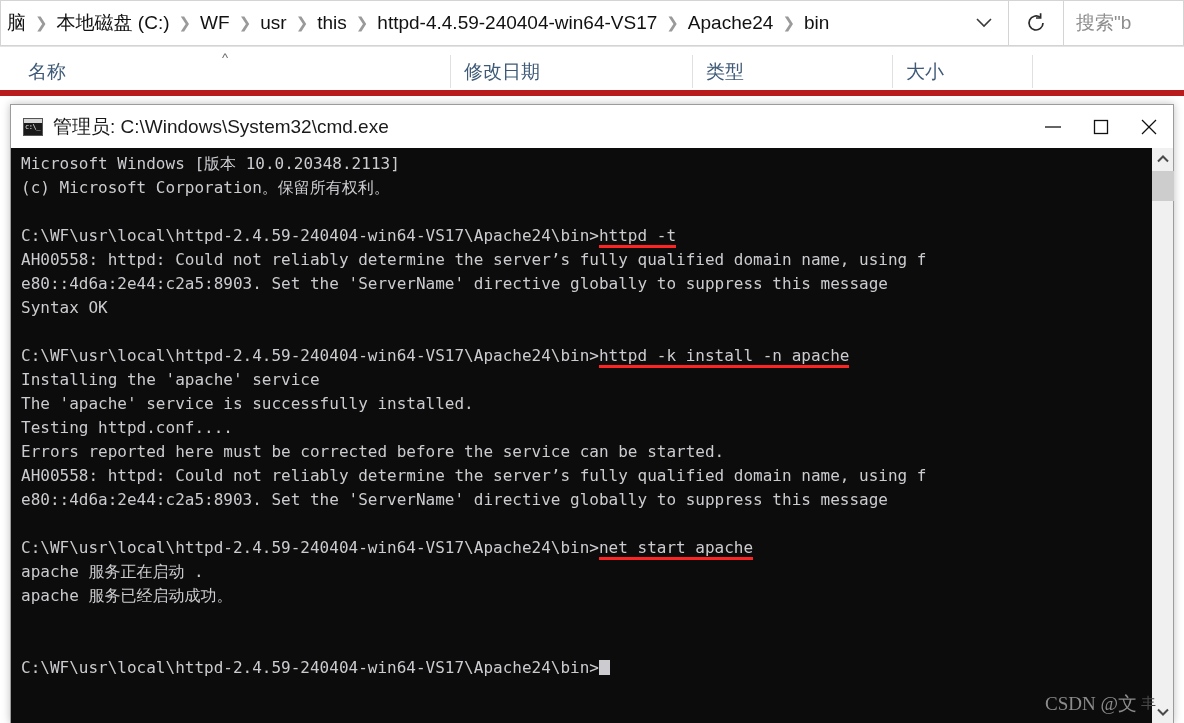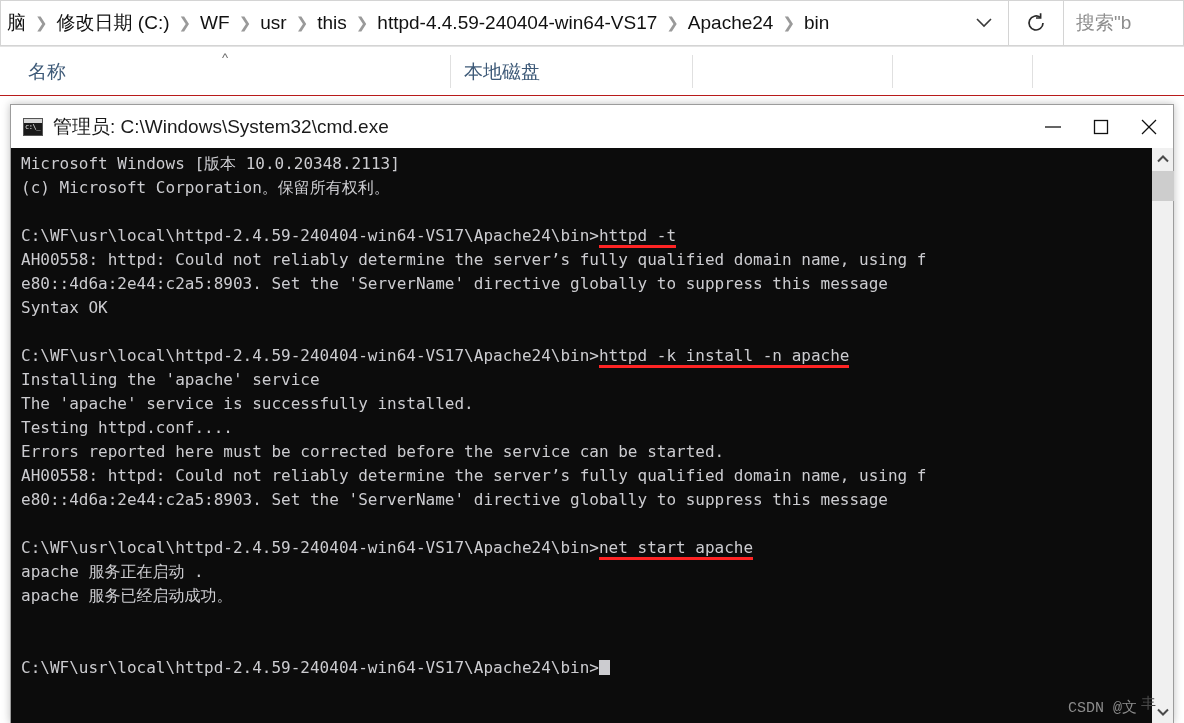--- a/index.html
+++ b/index.html
@@ -80,21 +80,21 @@
   }
   #search-placeholder {
     font-size: 19px; color: #8d8d8d; white-space: nowrap;
   }
 
   
   #col-header {
     position: absolute; left: 0; top: 47px;
     width: 1184px; height: 49px;
     background: #ffffff;
-    border-bottom: 1px solid #b91c1c;
+    border-bottom: 6px solid #b91c1c;
     padding-left: 29px;
   }
   .col {
     position: absolute; top: 0; height: 49px;
     display: flex; align-items: center;
     font-size: 19px; color: #3e5a78;
     padding-left: 14px;
   }
   .col-divider {
     position: absolute; top: 8px; height: 33px;
@@ -190,22 +190,22 @@
   }
   #cursor-block {
     display: inline-block;
     width: 11px; height: 15px;
     background: #ccccd0;
     vertical-align: -2px;
   }
   #watermark {
     position: absolute;
     right: 14px; bottom: 6px;
-    font-family: Liberation Mono, monospace;
-    font-size: 15px;
+    font-family: Liberation Serif, serif;
+    font-size: 19px;
     color: #8c8c8c;
     white-space: nowrap;
   }
 
   
   #console-scrollbar {
     width: 22px;
     background: #f0f0f0;
     position: relative;
     flex: 0 0 auto;
@@ -236,21 +236,21 @@
 </style>
 </head>
 <body>
 
 <div id="explorer">
 
   <div id="address-row">
     <div id="breadcrumb">
         <span class="crumb">脑</span>
         <span class="crumb-sep">❯</span>
-        <span class="crumb">修改日期 (C:)</span>
+        <span class="crumb">本地磁盘 (C:)</span>
         <span class="crumb-sep">❯</span>
         <span class="crumb">WF</span>
         <span class="crumb-sep">❯</span>
         <span class="crumb">usr</span>
         <span class="crumb-sep">❯</span>
         <span class="crumb">this</span>
         <span class="crumb-sep">❯</span>
         <span class="crumb">httpd-4.4.59-240404-win64-VS17</span>
         <span class="crumb-sep">❯</span>
         <span class="crumb">Apache24</span>
@@ -269,23 +269,25 @@
       </svg>
     </div>
     <div id="search-box">
       <span id="search-placeholder">搜索"b</span>
     </div>
   </div>
 
   <div id="col-header">
       <div class="col" style="left: 14px; width: 450px;">名称</div>
       <div class="col-divider" style="left: 450px;"></div>
-      <div class="col" style="left: 450px; width: 242px;">本地磁盘</div>
+      <div class="col" style="left: 450px; width: 242px;">修改日期</div>
       <div class="col-divider" style="left: 692px;"></div>
+      <div class="col" style="left: 692px; width: 200px;">类型</div>
       <div class="col-divider" style="left: 892px;"></div>
+      <div class="col" style="left: 892px; width: 140px;">大小</div>
       <div class="col-divider" style="left: 1032px;"></div>
     </div>
   <div id="sort-caret">^</div>
 
   <div id="file-area"></div>
 </div>
 
 <div id="cmd-window">
 
   <div id="cmd-titlebar">

